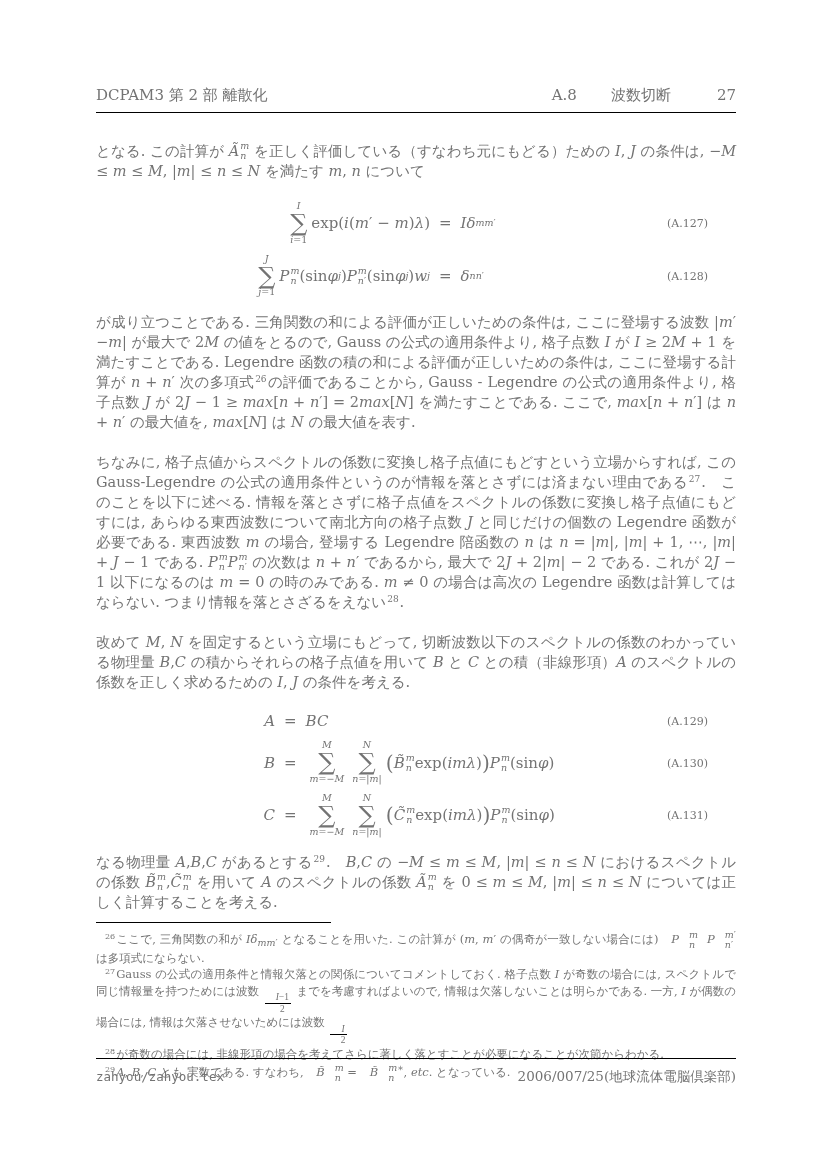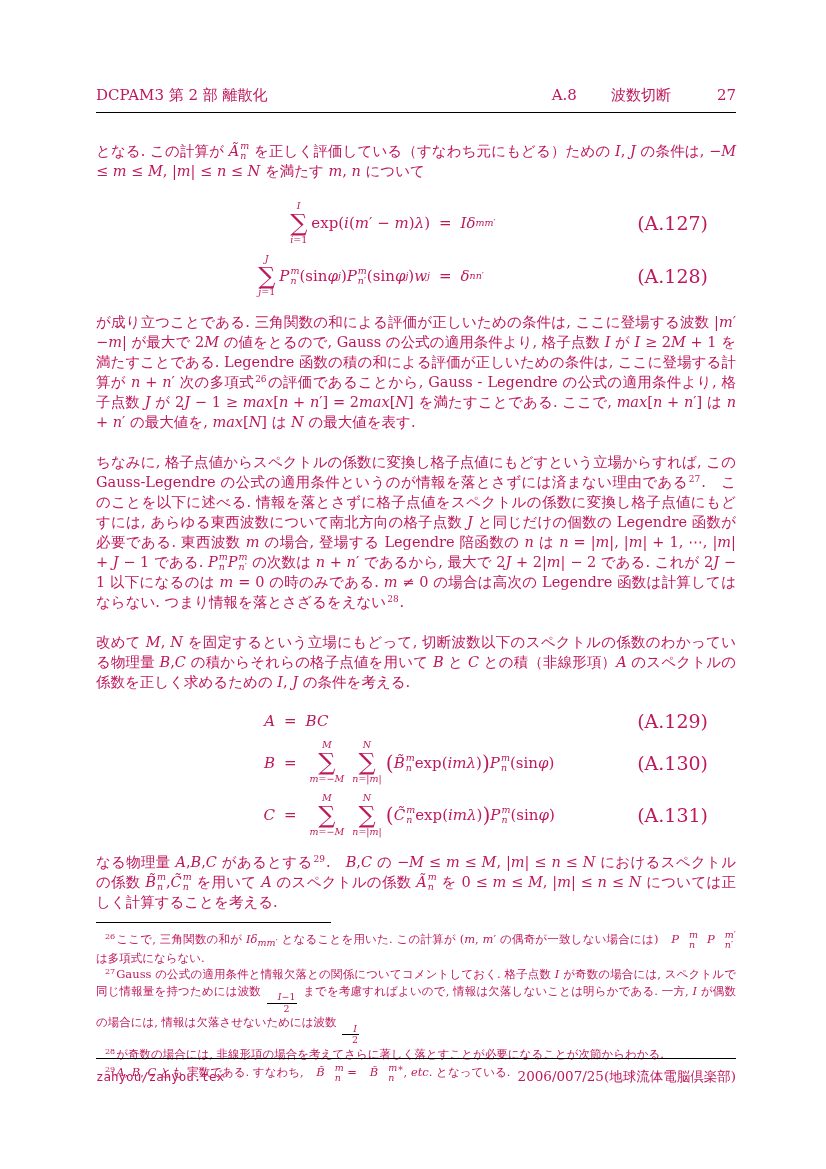--- a/index.html
+++ b/index.html
@@ -1,16 +1,16 @@
 <!DOCTYPE html>
 <html lang="ja"><head>
 <meta charset="utf-8">
 <style>
   html,body{margin:0;padding:0;background:#ffffff;}
-  .page{position:relative;width:826px;height:1169px;background:#fff;color:#be185d;
+  .page{position:relative;width:826px;height:1169px;background:#fff;color:#737373;
         font-family:"DejaVu Serif","Liberation Serif",serif;overflow:hidden;}
   .content{position:absolute;left:96px;top:86px;width:640px;}
 
   
   .page-header{display:flex;justify-content:space-between;align-items:baseline;
 making      font-weight:bold;font-size:15px;border-bottom:1px solid #000;
       padding-bottom:7px;margin-bottom:28px;}
   .hdr-right{display:inline-flex;align-items:baseline;gap:20px;}
   .hdr-sec-num{margin-right:14px;}
   .hdr-sec-title{margin-right:26px;}
@@ -29,37 +29,37 @@
       line-height:1.05;vertical-align:middle;text-align:left;margin-left:1px;}
 
   
   .sum{display:inline-flex;flex-direction:column;align-items:center;
       vertical-align:middle;line-height:1;margin:0 4px;}
   .sum-up,.sum-dn{font-size:9.5px;line-height:1.15;white-space:nowrap;}
   .sum-sig{font-size:24px;line-height:0.95;}
 
   
   .fr{display:inline-flex;flex-direction:column;align-items:center;
-      vertical-align:-0.55em;line-height:1.15;font-size:0.82em;margin:0 2px;}
+      vertical-align:-0.55em;line-height:1.15;font-size:0.82em;margin:0 2px;font-family:Liberation Serif, serif;}
   .fr-up{border-bottom:1px solid #000;padding:0 2px;}
 
   .bigp{font-size:1.35em;vertical-align:-0.1em;}
 
   
   .eq-group{margin:6px 0 14px 0;}
   .eq-row{display:flex;align-items:center;position:relative;font-size:15px;}
   .eq-row.tall{margin-bottom:8px;}
   .eq-lhs{display:inline-flex;align-items:center;justify-content:flex-end;white-space:nowrap;}
   .g1{padding-left:92px;}
   .g1 .eq-lhs{min-width:242px;}
   .g2{padding-left:163px;}
   .g2 .eq-lhs{min-width:16px;}
   .eq-rel{padding:0 9px;}
   .eq-rhs{display:inline-flex;align-items:center;white-space:nowrap;}
-  .eq-tag{position:absolute;right:28px;top:50%;transform:translateY(-50%);font-size:19px;}
+  .eq-tag{position:absolute;right:28px;top:50%;transform:translateY(-50%);font-size:11px;}
 
   
   .fn-rule{width:235px;border-top:1px solid #000;margin:10px 0 7px 0;}
   .footnotes{font-size:11.5px;line-height:16.5px;text-align:justify;}
   .footnote{text-indent:9px;}
   .fn-mark{font-size:8px;line-height:0;vertical-align:0.55em;margin-right:1px;}
 
   
   .page-footer{position:absolute;left:96px;top:1058px;width:640px;
       border-top:1px solid #000;padding-top:9px;display:flex;

